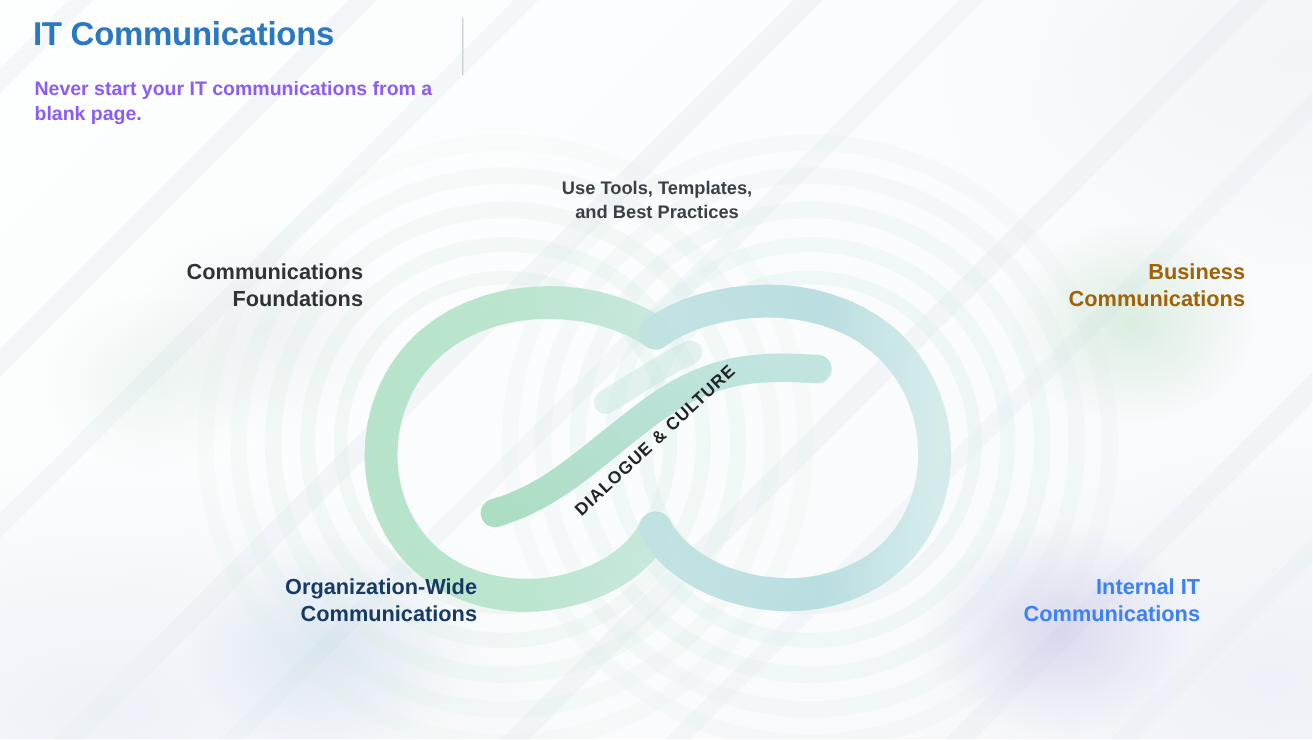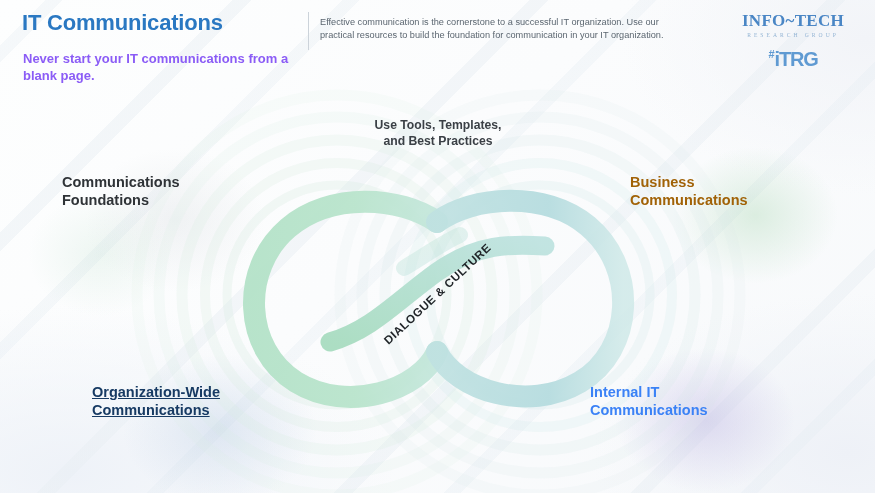--- a/index.html
+++ b/index.html
@@ -158,30 +158,30 @@
   .diagram {
     position: absolute;
     left: 0; top: 0;
     width: 875px; height: 493px;
     z-index: 3;
   }
 
   
   .node-label {
     position: absolute;
-    text-align: left;
+    text-align: right;
     font-size: 14.5px;
     font-weight: 700;
     line-height: 18px;
     z-index: 7;
     white-space: pre-line;
   }
   .lbl-foundations { left: 62px;  top: 173px; width: 180px; color: #2f3337; }
   .lbl-business    { left: 630px; top: 173px; width: 200px; color: #a16207; }
-  .lbl-orgwide     { left: 92px; top: 383px; width: 210px; color: #173a63; text-decoration: underline; }
+  .lbl-orgwide     { left: 108px; top: 383px; width: 210px; color: #173a63; }
   .lbl-internal    { left: 590px; top: 383px; width: 210px; color: #3b82f6; }
 
   .center-label {
     position: absolute;
     left: 358px; top: 118px;
     width: 160px;
     text-align: center;
     font-size: 12.2px;
     line-height: 15.5px;
     font-weight: 700;
@@ -215,29 +215,21 @@
   <div class="glow glow-green-tr"></div>
   <div class="glow glow-blue-bl"></div>
   <div class="glow glow-purple-br"></div>
   <div class="glow glow-mint-ml"></div>
 
   <div class="header">
     <div class="title">IT Communications</div>
     <div class="subtitle">Never start your IT communications
 from a blank page.</div>
     <div class="divider"></div>
-    <div class="blurb">Effective communication is the cornerstone to a successful IT organization. Use our practical resources to build the foundation for communication in your IT organization.</div>
-
-    <div class="logo-block">
-      <div class="logo-itech">INFO~TECH</div>
-      <div class="logo-rg">RESEARCH GROUP</div>
-      <div class="logo-itrg">
-        <span class="hash">#</span><span>iTRG</span>
-      </div>
-    </div>
+
   </div>
 
   <svg class="diagram" viewBox="0 0 875 493">
     <defs>
       <linearGradient id="gradLeft" x1="0" y1="0" x2="1" y2="0">
         <stop offset="0%" stop-color="#b4e2c8" stop-opacity="0.95"></stop>
         <stop offset="55%" stop-color="#b9e4cc" stop-opacity="0.95"></stop>
         <stop offset="100%" stop-color="#c2e6da" stop-opacity="0.90"></stop>
       </linearGradient>
       <linearGradient id="gradRight" x1="0" y1="0" x2="1" y2="0">

